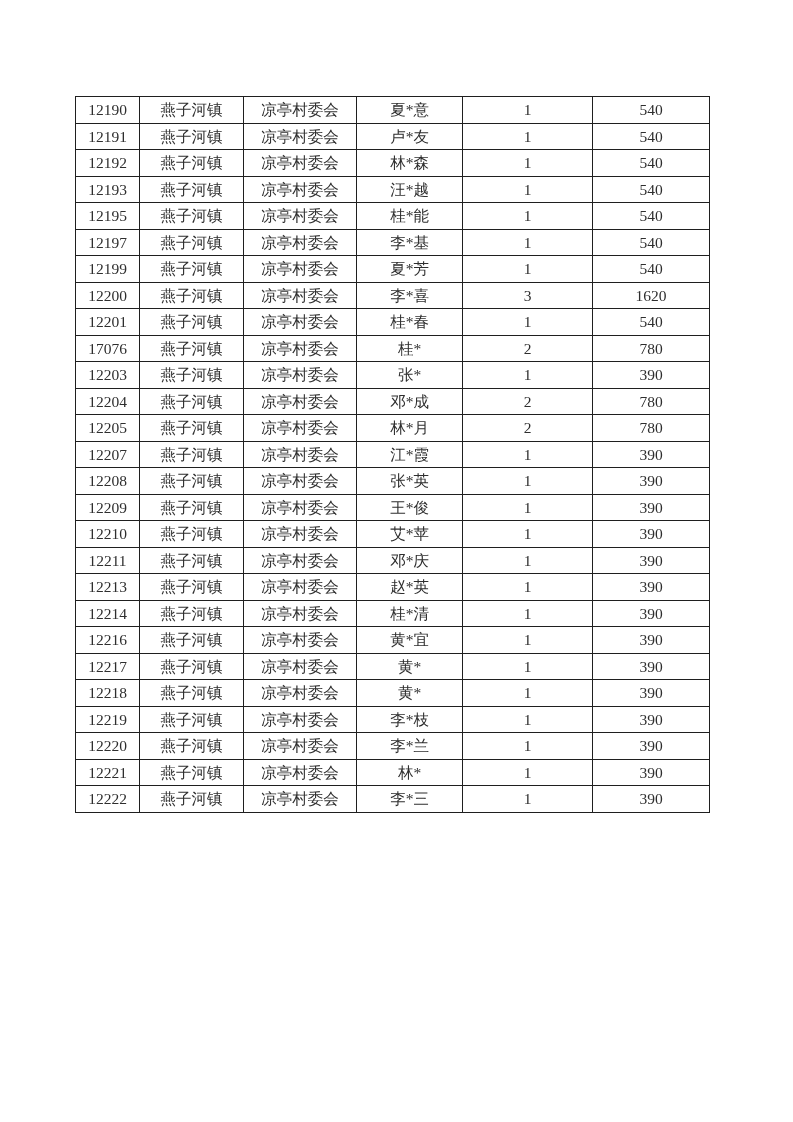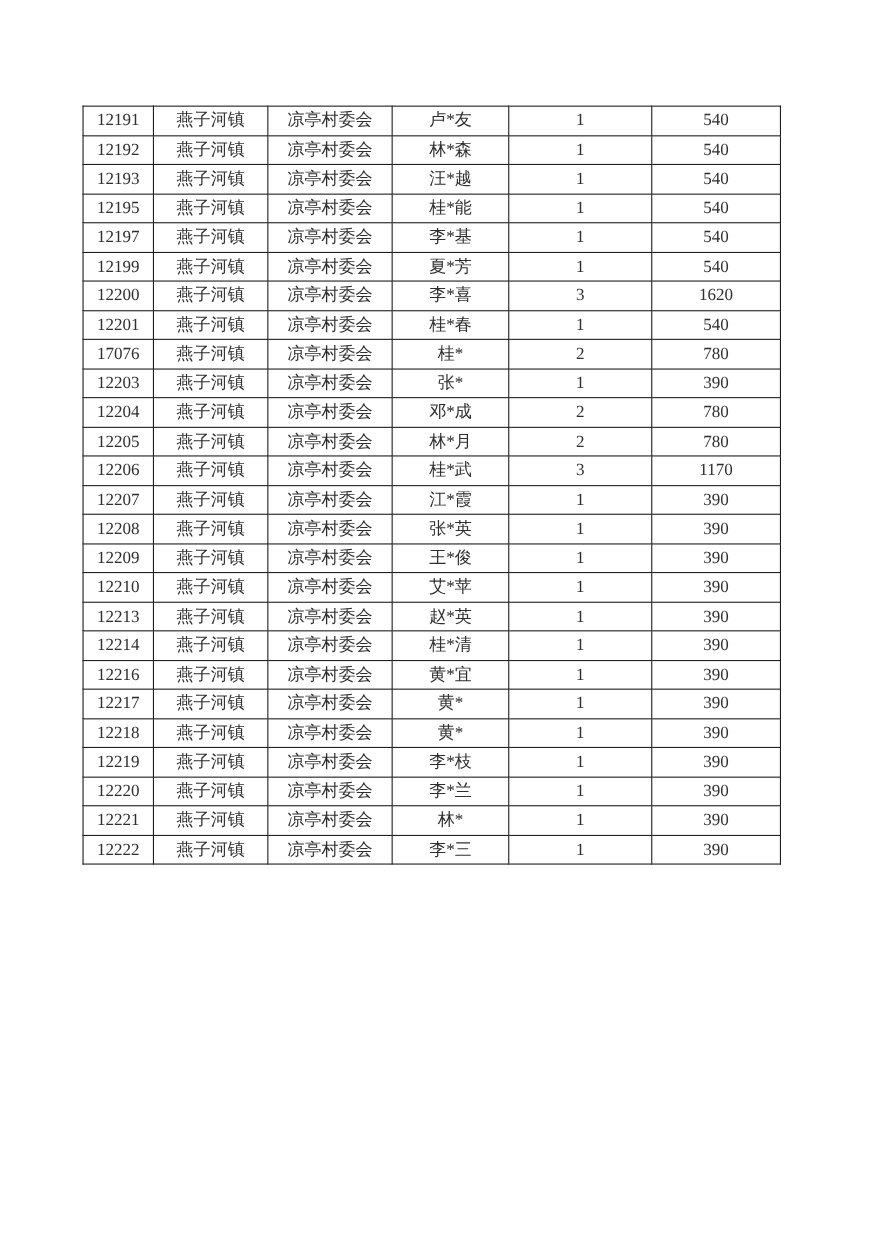--- a/index.html
+++ b/index.html
@@ -50,20 +50,28 @@
     <colgroup>
       <col class="c-id">
       <col class="c-town">
       <col class="c-village">
       <col class="c-name">
       <col class="c-count">
       <col class="c-amount">
     </colgroup>
     <tbody>
         <tr>
+          <td>12190</td>
+          <td>燕子河镇</td>
+          <td>凉亭村委会</td>
+          <td>夏*意</td>
+          <td>1</td>
+          <td>540</td>
+        </tr>
+        <tr>
           <td>12191</td>
           <td>燕子河镇</td>
           <td>凉亭村委会</td>
           <td>卢*友</td>
           <td>1</td>
           <td>540</td>
         </tr>
         <tr>
           <td>12192</td>
           <td>燕子河镇</td>
@@ -146,28 +154,20 @@
         </tr>
         <tr>
           <td>12205</td>
           <td>燕子河镇</td>
           <td>凉亭村委会</td>
           <td>林*月</td>
           <td>2</td>
           <td>780</td>
         </tr>
         <tr>
-          <td>12206</td>
-          <td>燕子河镇</td>
-          <td>凉亭村委会</td>
-          <td>桂*武</td>
-          <td>3</td>
-          <td>1170</td>
-        </tr>
-        <tr>
           <td>12207</td>
           <td>燕子河镇</td>
           <td>凉亭村委会</td>
           <td>江*霞</td>
           <td>1</td>
           <td>390</td>
         </tr>
         <tr>
           <td>12208</td>
           <td>燕子河镇</td>
@@ -182,20 +182,28 @@
           <td>凉亭村委会</td>
           <td>王*俊</td>
           <td>1</td>
           <td>390</td>
         </tr>
         <tr>
           <td>12210</td>
           <td>燕子河镇</td>
           <td>凉亭村委会</td>
           <td>艾*苹</td>
+          <td>1</td>
+          <td>390</td>
+        </tr>
+        <tr>
+          <td>12211</td>
+          <td>燕子河镇</td>
+          <td>凉亭村委会</td>
+          <td>邓*庆</td>
           <td>1</td>
           <td>390</td>
         </tr>
         <tr>
           <td>12213</td>
           <td>燕子河镇</td>
           <td>凉亭村委会</td>
           <td>赵*英</td>
           <td>1</td>
           <td>390</td>

